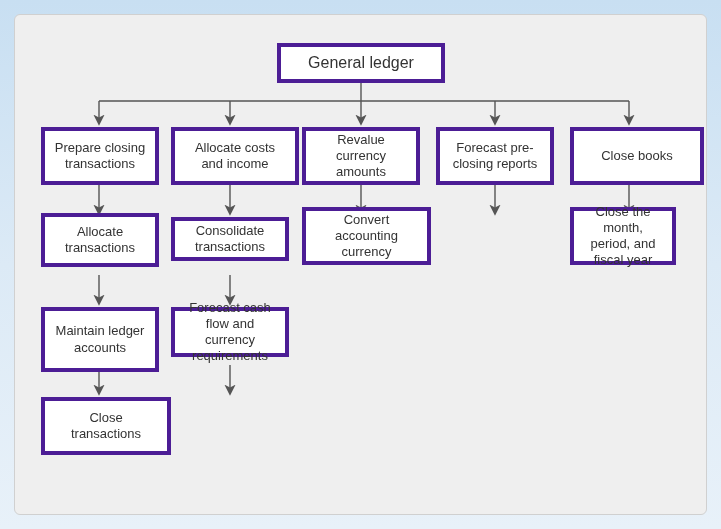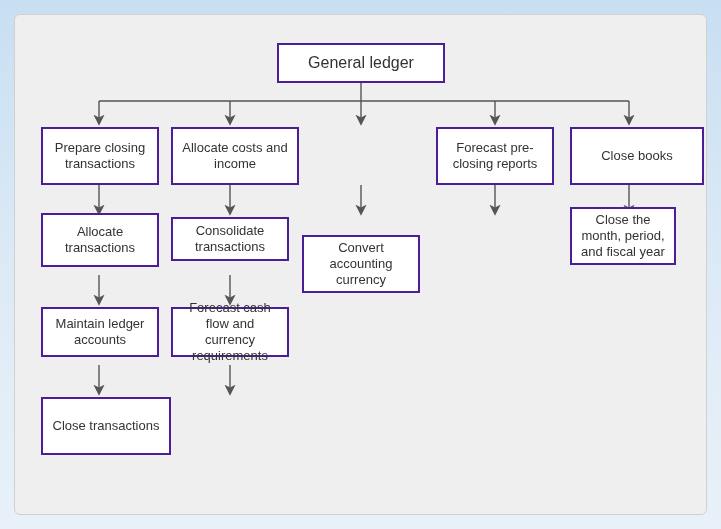--- a/index.html
+++ b/index.html
@@ -8,21 +8,21 @@
     background:linear-gradient(to bottom,#c8dff2 0%,#dceaf6 50%,#e8f1f9 100%);
     font-family:"Segoe UI",Arial,sans-serif;
     font-size:13px;color:#333;
     position:relative;box-sizing:border-box;
   }
   .panel{
     position:absolute;left:14px;top:14px;right:14px;bottom:14px;
     background:#efefef;border:1px solid #d0d0d0;border-radius:6px;
   }
   .box{
-    position:absolute;background:#fff;border:2px solid #4c1d95;
+    position:absolute;background:#fff;border:4px solid #4c1d95;
     display:flex;align-items:center;justify-content:center;
     text-align:center;padding:6px 8px;box-sizing:border-box;
     line-height:1.25;
   }
   svg{position:absolute;left:0;top:0;}
 </style>
 </head>
 <body>
 
 <div class="panel">
@@ -58,26 +58,27 @@
       <line x1="480" y1="170" x2="480" y2="198" marker-end="url(#ah)"></line>
 
       <line x1="614" y1="170" x2="614" y2="198" marker-end="url(#ah)"></line>
     </g>
   </svg>
 
   <div class="box" style="left:262px;top:28px;width:168px;height:40px;font-size:16px;">General ledger</div>
 
   <div class="box" style="left:26px; top:112px;width:118px;height:58px">Prepare closing transactions</div>
   <div class="box" style="left:156px;top:112px;width:128px;height:58px">Allocate costs and income</div>
+  <div class="box" style="left:287px;top:112px;width:118px;height:58px">Revalue currency amounts</div>
   <div class="box" style="left:421px;top:112px;width:118px;height:58px">Forecast pre-closing reports</div>
   <div class="box" style="left:555px;top:112px;width:134px;height:58px">Close books</div>
 
   <div class="box" style="left:26px; top:198px;width:118px;height:54px">Allocate transactions</div>
   <div class="box" style="left:156px;top:202px;width:118px;height:44px">Consolidate transactions</div>
-  <div class="box" style="left:287px;top:220px;width:118px;height:58px">Convert accounting currency</div>
+  <div class="box" style="left:287px;top:192px;width:129px;height:58px">Convert accounting currency</div>
   <div class="box" style="left:555px;top:192px;width:106px;height:58px">Close the month, period, and fiscal year</div>
 
-  <div class="box" style="left:26px; top:292px;width:118px;height:50px">Maintain ledger accounts</div>
+  <div class="box" style="left:26px; top:292px;width:118px;height:65px">Maintain ledger accounts</div>
   <div class="box" style="left:156px;top:292px;width:118px;height:50px">Forecast cash flow and currency requirements</div>
 
   <div class="box" style="left:26px; top:382px;width:130px;height:58px">Close transactions</div>
 
 </div>
 
 </body></html>

